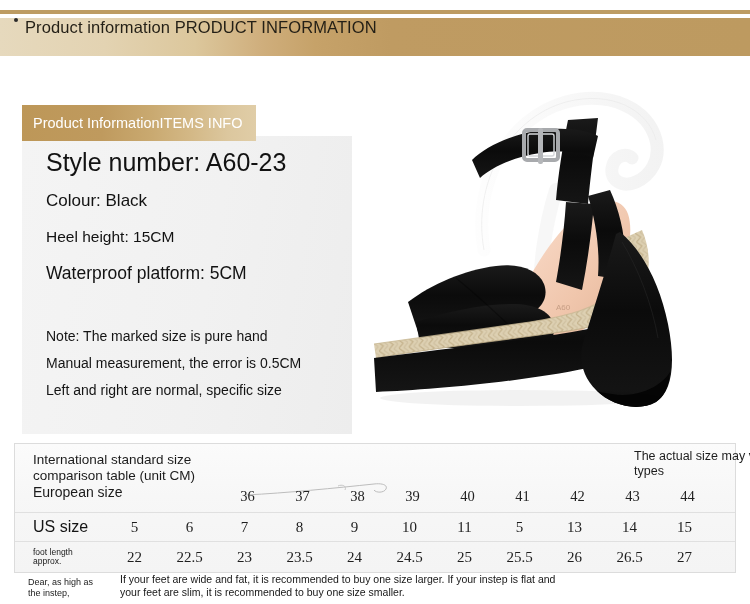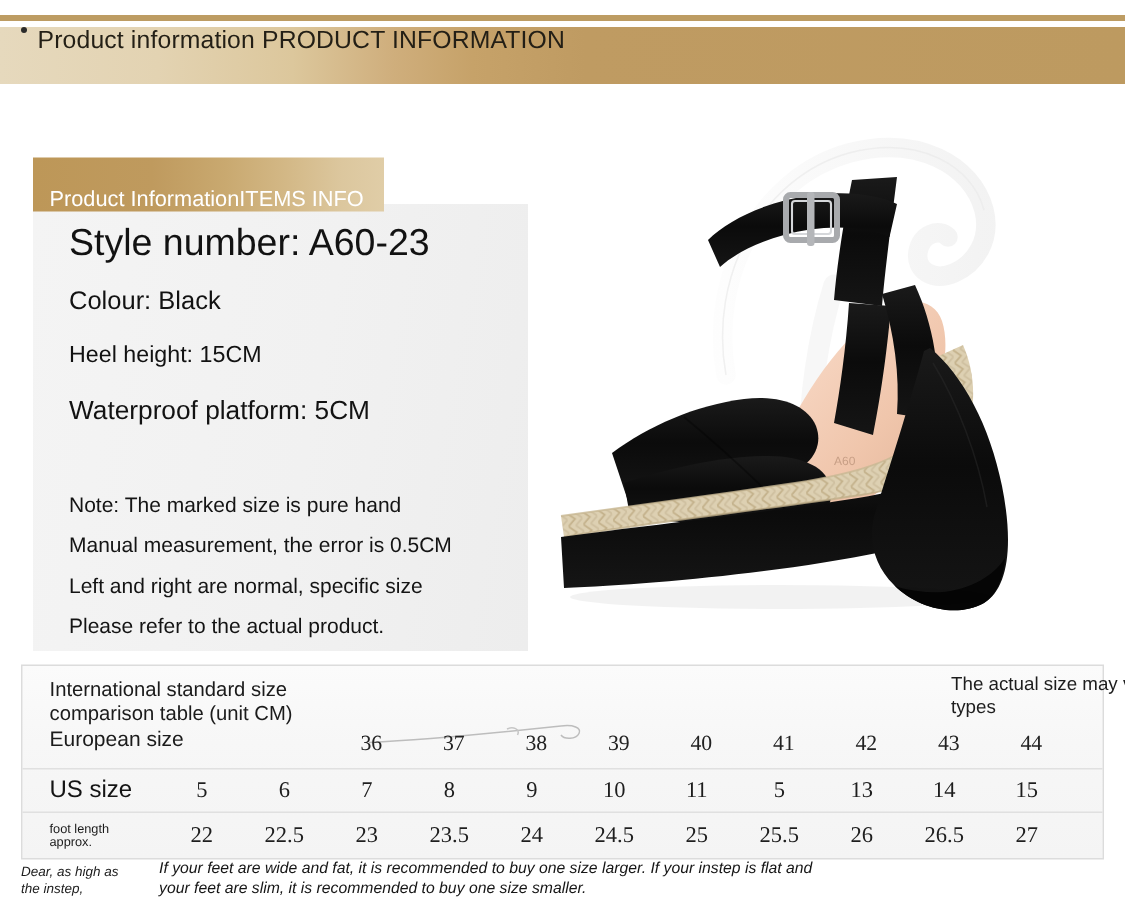--- a/index.html
+++ b/index.html
@@ -69,21 +69,21 @@
     left: 22px; top: 105px;
     width: 234px; height: 36px;
     background: linear-gradient(90deg,
         #bd9758 0%,
         #bf9a5e 34%,
         #c9a970 55%,
         #d3b886 72%,
         #dcc79e 88%,
         #e0cda7 100%);
     display: flex;
-    align-items: flex-end;
+    align-items: center;
   }
   .info-badge .badge-text {
     margin-left: 11px;
     font-size: 14.5px;
     color: #ffffff;
     white-space: nowrap;
   }
 
   .spec-list {
     position: absolute;
@@ -207,25 +207,24 @@
     text-align: center;
     font-size: 15px;
     font-family: "Liberation Serif", serif;
     color: #1e1e1e;
   }
   .tbl-foot-row { height: 30px; }
 
   
   .footer {
     position: absolute;
-    left: 14px; top: 573px;
+    left: 28px; top: 573px;
     width: 722px;
     display: flex;
-    align-items: center;
-    font-style: italic;
+    align-items: flex-end;
   }
   .footer-left {
     width: 92px;
     font-size: 9px;
     line-height: 11px;
     color: #1c1c1c;
     padding-top: 1px;
   }
   .footer-right {
     flex: 1;
@@ -256,21 +255,20 @@
   <div class="spec-line spec-style">Style number: A60-23</div>
   <div class="spec-line spec-colour">Colour: Black</div>
   <div class="spec-line spec-heel">Heel height: 15CM</div>
   <div class="spec-line spec-plat">Waterproof platform: 5CM</div>
 </div>
 
 <div class="note-block">
   <div class="note-line">Note: The marked size is pure hand</div>
   <div class="note-line">Manual measurement, the error is 0.5CM</div>
   <div class="note-line">Left and right are normal, specific size</div>
-  <div class="note-line">Please refer to the actual product.</div>
 </div>
 
 <div class="product-photo">
   <svg width="390" height="362" viewBox="0 0 390 362" xmlns="http://www.w3.org/2000/svg">
     <defs>
       <linearGradient id="gBlack" x1="0" y1="0" x2="0" y2="1">
         <stop offset="0%" stop-color="#1a1a1a"></stop>
         <stop offset="45%" stop-color="#0b0b0b"></stop>
         <stop offset="100%" stop-color="#151515"></stop>
       </linearGradient>

